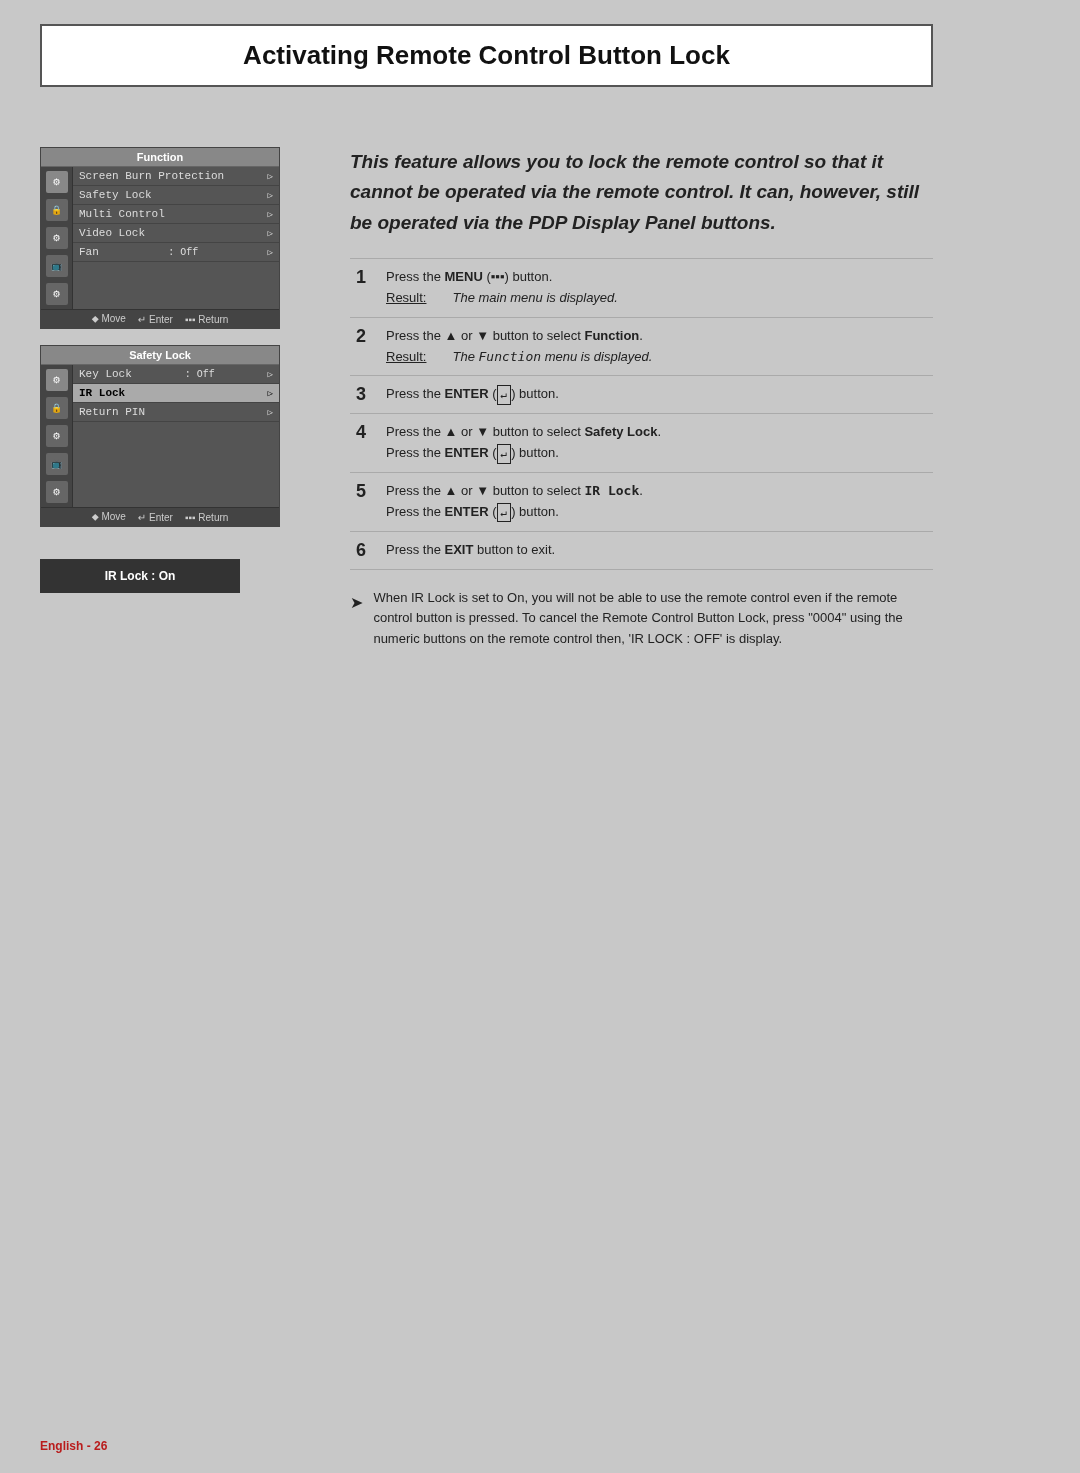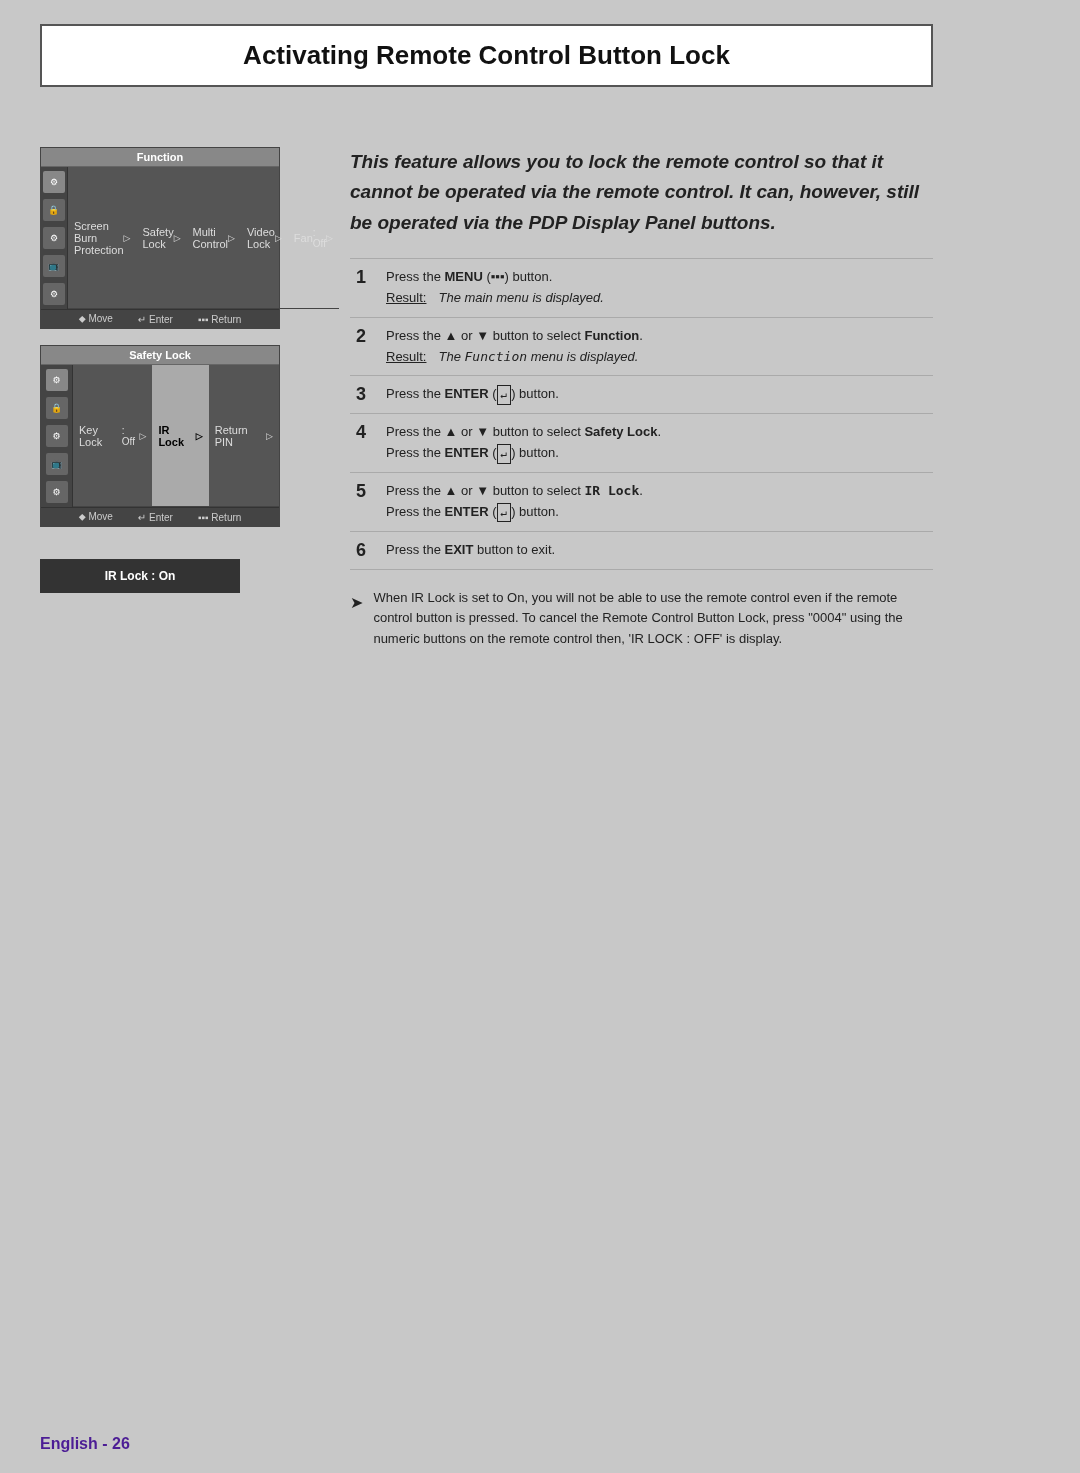--- a/index.html
+++ b/index.html
@@ -93,20 +93,22 @@
       align-items: center;
       justify-content: center;
       font-size: 9px;
     }
     .menu-panel .ico.active-ico {
       background: #888;
     }
     .menu-panel .items-list {
       flex: 1;
       display: flex;
+      flex-direction: column;
+      font-family: Liberation Mono, monospace;
     }
     .menu-panel .menu-item {
       display: flex;
       justify-content: space-between;
       align-items: center;
       padding: 3px 6px;
       font-size: 11px;
       color: #ddd;
       border-bottom: 1px solid #444;
     }
@@ -119,21 +121,21 @@
     .menu-panel .menu-item .arrow {
       font-size: 9px;
     }
     .menu-panel .menu-item .item-value {
       font-size: 10px;
     }
     .menu-panel .panel-footer {
       background: #444;
       display: flex;
       justify-content: center;
-      gap: 25px;
+      gap: 12px;
       padding: 3px 20px;
       font-size: 10px;
       color: #ccc;
       border-top: 1px solid #333;
     }
     .menu-panel .panel-footer span {
       display: flex;
       align-items: center;
       gap: 2px;
     }
@@ -189,43 +191,43 @@
       text-decoration: underline;
       font-weight: normal;
     }
     .step-content .result-text {
       margin-left: 10px;
       font-style: italic;
     }
     .result-row {
       display: flex;
       flex-direction: row;
-      gap: 2px;
+      gap: 16px;
     }
 
     .note-section {
       margin-top: 18px;
       display: flex;
       flex-direction: row;
       gap: 10px;
       font-size: 13px;
       line-height: 1.6;
     }
     .note-arrow {
       font-size: 16px;
       flex-shrink: 0;
       margin-top: 2px;
     }
 
     
     .page-footer {
       padding: 10px 40px 20px 40px;
-      font-size: 16px;
-      font-weight: bold;
-      color: #4c1d95;
+      font-size: 12px;
+      font-weight: bold;
+      color: #b91c1c;
     }
 
     
     .kbd {
       font-weight: bold;
     }
     .mono {
       font-family: monospace;
     }
     .enter-sym {

